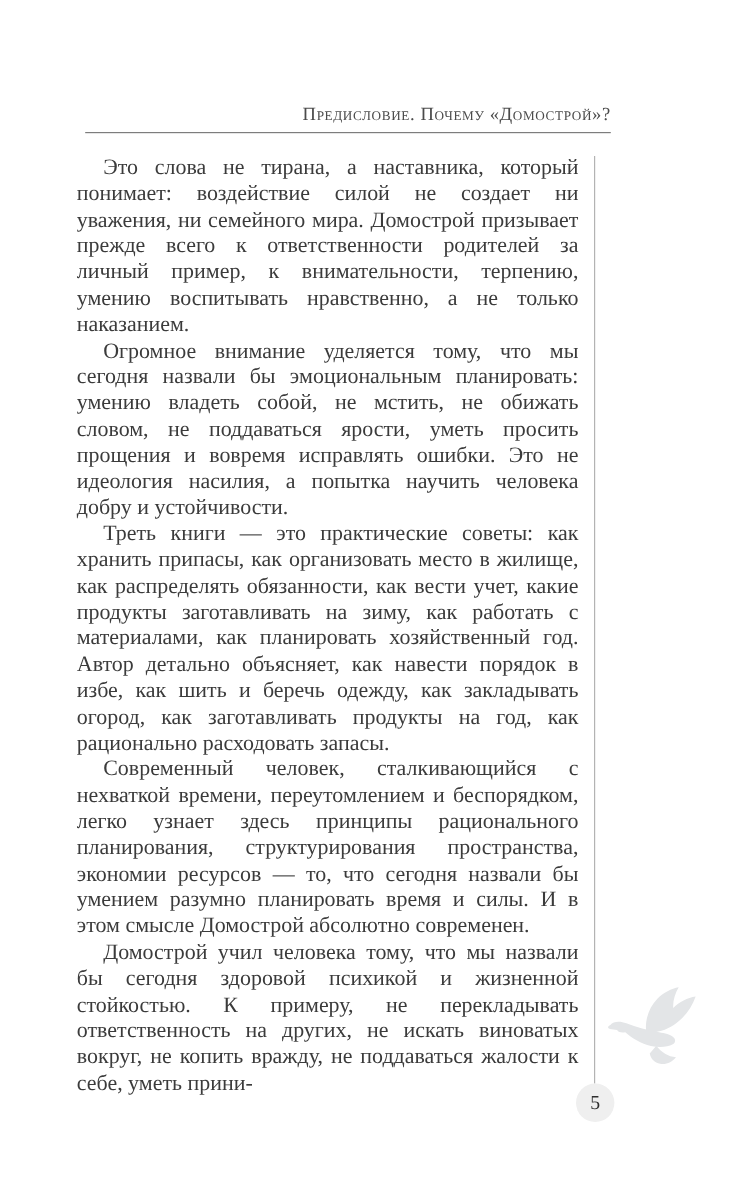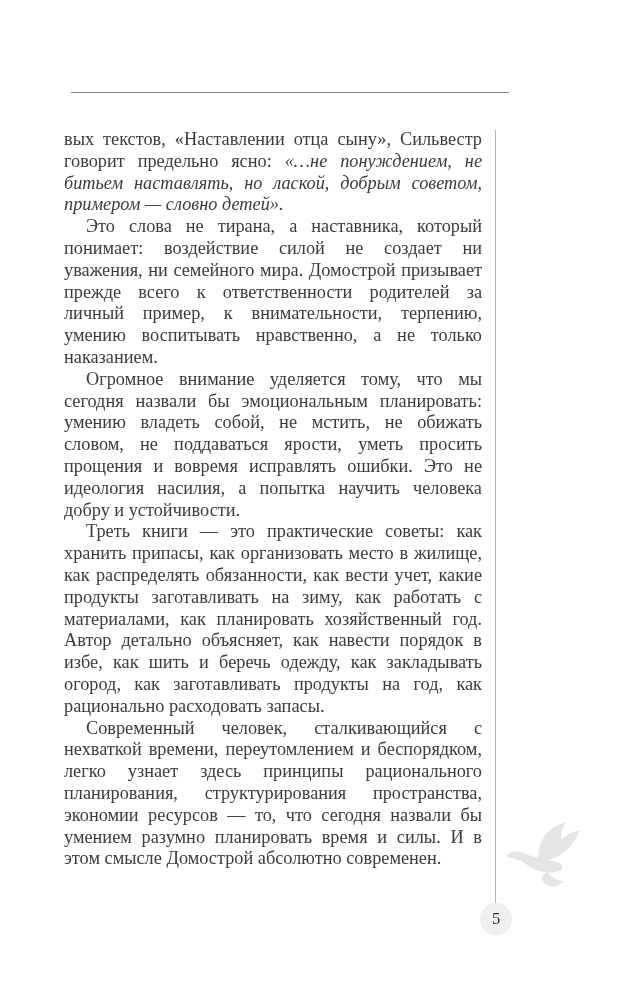--- a/index.html
+++ b/index.html
@@ -95,34 +95,35 @@
     color: #2f2f2f;
     font-family: "Liberation Serif", "DejaVu Serif", serif;
   }
 </style>
 </head>
 <body>
 
 <div class="page">
 
   <header class="running-head">
+    <span class="running-head-text">Предисловие. Почему «Домострой»?</span>
     <div class="header-rule"></div>
   </header>
 
   <main class="text-block">
-    <p class="para no-indent"><span>вых текстов, «Наставлении отца сыну», Сильвестр говорит предельно ясно: </span><em class="quote">«…не понуждением, не битьем наставлять, но лаской, добрым советом, примером — словно детей».</em></p>
 
     <p class="para">Это слова не тирана, а наставника, который понимает: воздействие силой не создает ни уважения, ни семейного мира. Домострой призывает прежде всего к ответственности родителей за личный пример, к внимательности, терпению, умению воспитывать нравственно, а не только наказанием.</p>
 
     <p class="para">Огромное внимание уделяется тому, что мы сегодня назвали бы эмоциональным планировать: умению владеть собой, не мстить, не обижать словом, не поддаваться ярости, уметь просить прощения и вовремя исправлять ошибки. Это не идеология насилия, а попытка научить человека добру и устойчивости.</p>
 
     <p class="para">Треть книги — это практические советы: как хранить припасы, как организовать место в жилище, как распределять обязанности, как вести учет, какие продукты заготавливать на зиму, как работать с материалами, как планировать хозяйственный год. Автор детально объясняет, как навести порядок в избе, как шить и беречь одежду, как закладывать огород, как заготавливать продукты на год, как рационально расходовать запасы.</p>
 
     <p class="para">Современный человек, сталкивающийся с нехваткой времени, переутомлением и беспорядком, легко узнает здесь принципы рационального планирования, структурирования пространства, экономии ресурсов — то, что сегодня назвали бы умением разумно планировать время и силы. И в этом смысле Домострой абсолютно современен.</p>
 
+    <p class="para">Домострой учил человека тому, что мы назвали бы сегодня здоровой психикой и жизненной стойкостью. К примеру, не перекладывать ответственность на других, не искать виноватых вокруг, не копить вражду, не поддаваться жалости к себе, уметь прини-</p>
   </main>
 
   <div class="side-rule"></div>
 
   <svg class="dove" viewBox="0 0 90 80" xmlns="http://www.w3.org/2000/svg" aria-hidden="true">
 
     <path d="M37 45 c-2 -10 2 -23 10 -31 c5.5 -5.5 13 -9.5 19.5 -10.5
              c-3.5 6 -5.5 13 -5 19 c5.5 -5.5 13 -9.5 20.5 -10.5
              c-3.5 10.5 -11 20 -20 26 c-7.5 5 -17 7.5 -25 7 z"></path>
 

